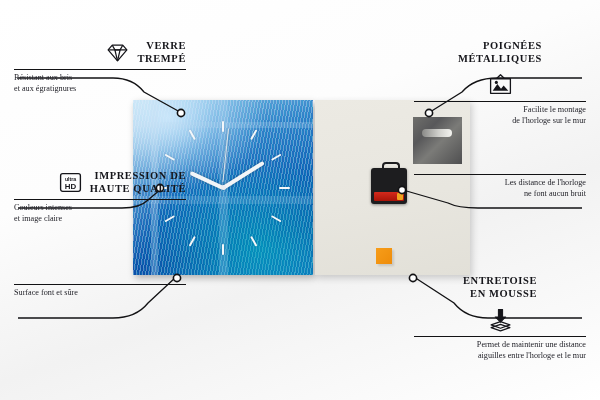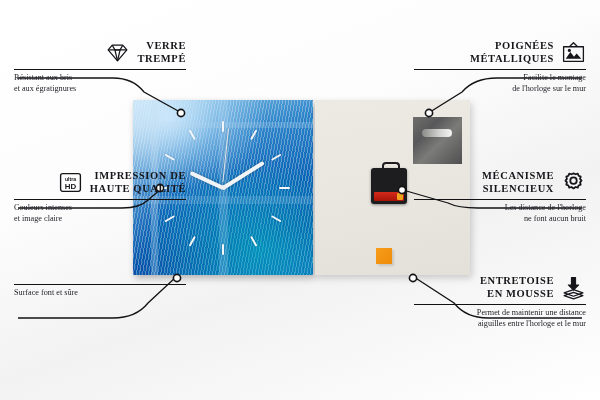--- a/index.html
+++ b/index.html
@@ -120,21 +120,21 @@
     position: absolute; left: 61px; top: 148px;
     width: 16px; height: 16px;
     background: linear-gradient(135deg,#f79d1a 0%,#ee8c0a 100%);
     box-shadow: 2px 2px 2px rgba(0,0,0,.12);
   }
 
   
   .feature { position: absolute; width: 172px; }
   .feature .head { display: flex; align-items: center; gap: 7px; }
   .feature.left .head { justify-content: flex-end; }
-  .feature.right .head { justify-content: flex-start; }
+  .feature.right .head { justify-content: flex-start; flex-direction: column; }
   .ftitle {
     font-size: 10.5px; font-weight: bold; letter-spacing: .6px;
     color: #15151a; line-height: 12.5px; text-transform: uppercase;
   }
   .feature.left .ftitle { text-align: right; }
   .feature.right .ftitle { text-align: left; }
   .rule { height: 1.4px; background: #121214; margin: 4px 0 3px; }
   .fdesc { font-size: 8.2px; color: #23232a; line-height: 10.5px; }
   .feature.left .fdesc { text-align: left; }
   .feature.right .fdesc { text-align: right; }
@@ -262,31 +262,20 @@
           <circle cx="8" cy="10" r="1.5" fill="#15151a" stroke="none"></circle>
         </g>
           </svg>
       </span>
     </div>
     <div class="rule"></div>
     <div class="fdesc"><span>Facilite le montage</span><br><span>de l'horloge sur le mur</span></div>
   </div>
 
   <div class="feature right" id="right-2">
-    <div class="head" style="justify-content:flex-end">
-      <span class="ftitle" style="text-align:right"><span>MÉCANISME</span><br><span>SILENCIEUX</span></span>
-      <span class="ficon">
-        <svg viewBox="0 0 24 24">
-            <g fill="none" stroke="#15151a" stroke-width="1.7" stroke-linejoin="round">
-          <path d="M12 3.3 L14 4.1 L16.1 3.5 L16.9 5.5 L18.9 6.4 L18.3 8.5 L19.7 10.2 L18.3 11.9 L18.9 14 L16.9 14.9 L16.1 16.9 L14 16.3 L12 17.7 L10 16.3 L7.9 16.9 L7.1 14.9 L5.1 14 L5.7 11.9 L4.3 10.2 L5.7 8.5 L5.1 6.4 L7.1 5.5 L7.9 3.5 L10 4.1 Z"></path>
-          <circle cx="12" cy="10.2" r="3.1"></circle>
-        </g>
-          </svg>
-      </span>
-    </div>
     <div class="rule"></div>
     <div class="fdesc"><span>Les distance de l'horloge</span><br><span>ne font aucun bruit</span></div>
   </div>
 
   <div class="feature right" id="right-3">
     <div class="head" style="justify-content:flex-end">
       <span class="ftitle" style="text-align:right"><span>ENTRETOISE</span><br><span>EN MOUSSE</span></span>
       <span class="ficon">
         <svg viewBox="0 0 24 24">
             <g fill="#15151a" stroke="#15151a" stroke-width="1" stroke-linejoin="round">

